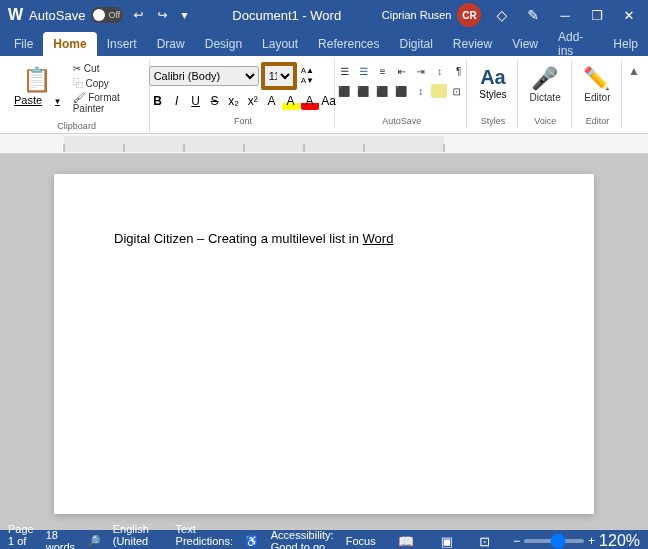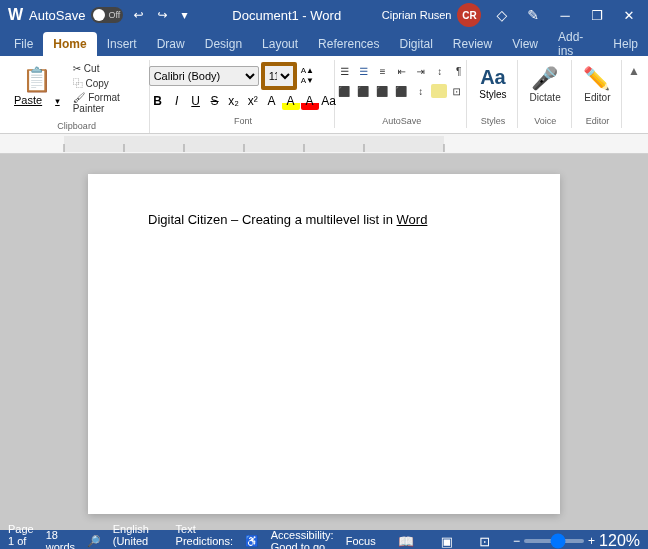--- a/index.html
+++ b/index.html
@@ -118,24 +118,24 @@
       background: #c8c8c8;
       flex: 1;
       display: flex;
       justify-content: center;
       padding: 20px;
       height: 376px;
       overflow: hidden;
     }
     #doc-page {
       background: white;
-      width: 472px;
+      width: 540px;
       min-height: 340px;
       box-shadow: 0 2px 8px rgba(0,0,0,0.2);
-      padding: 38px 60px;
+      padding: 57px 60px;
       position: relative;
     }
     .doc-heading { font-size: 13px; margin-bottom: 12px; }
     .doc-heading u { text-decoration: underline; }
     .doc-list { margin-left: 20px; }
     .doc-list li { font-size: 13px; margin-bottom: 4px; }
     .text-cursor { display: inline-block; width: 1px; height: 14px; background: #000; animation: blink 1s infinite; vertical-align: middle; margin-left: 1px; }
     @keyframes blink { 0%,100%{opacity:1} 50%{opacity:0} }
 
     

